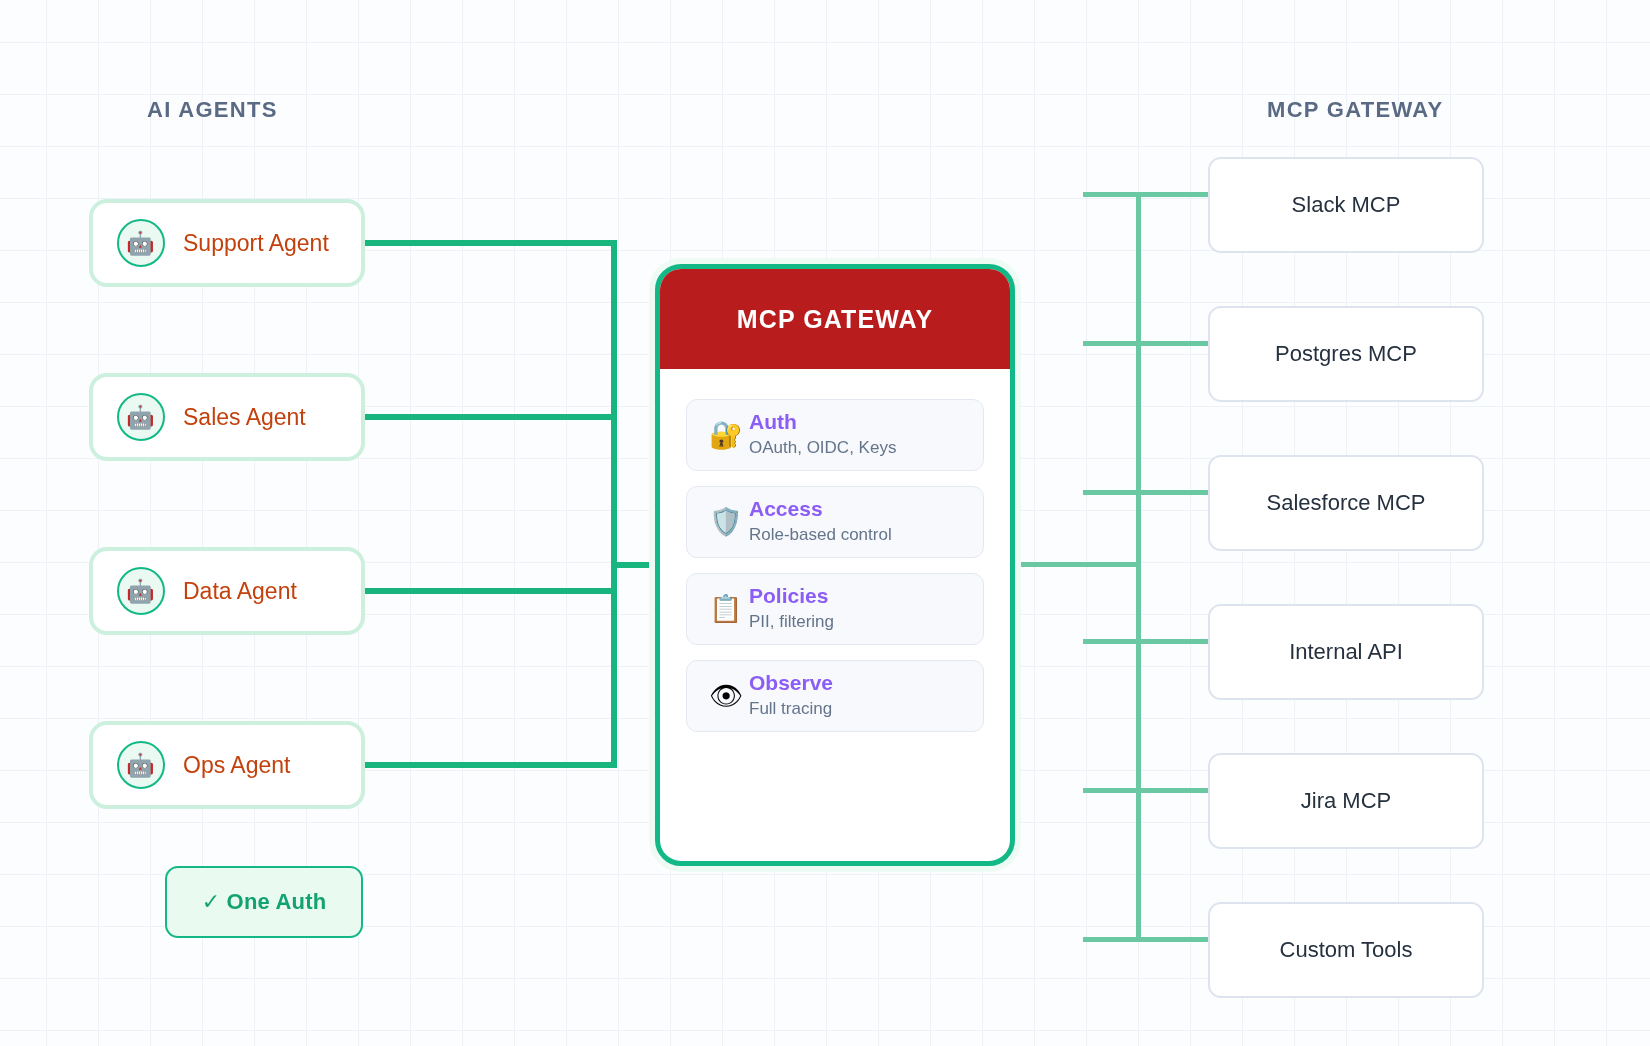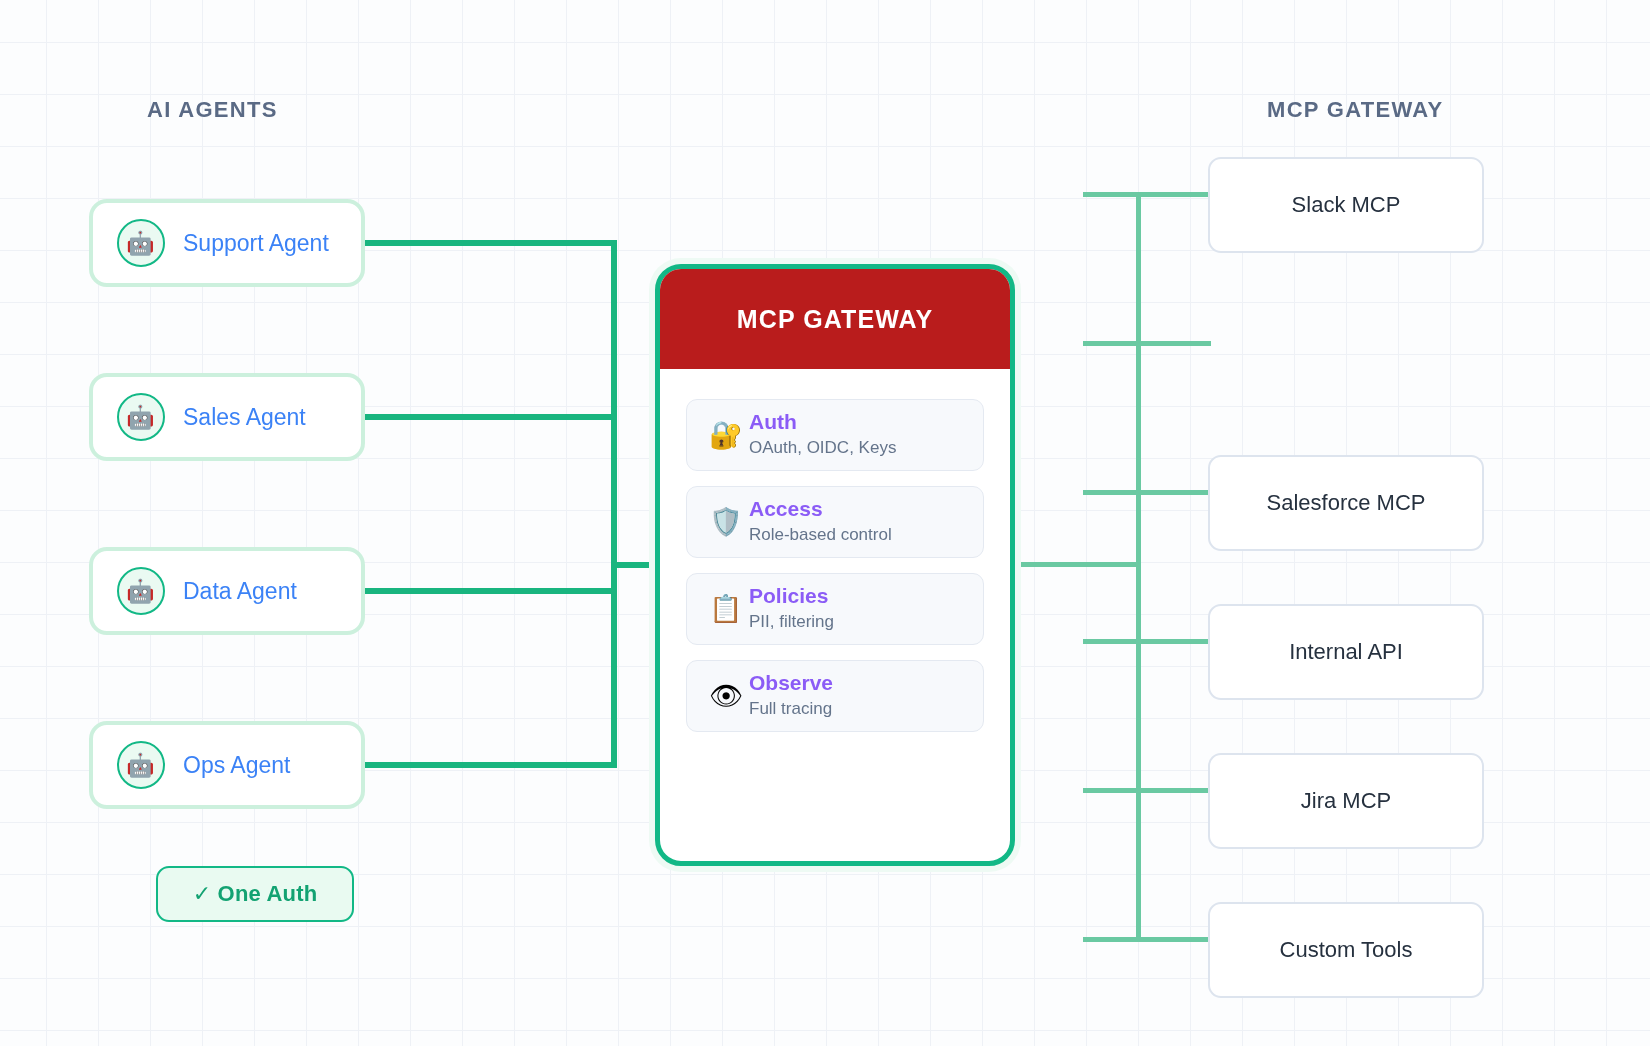--- a/index.html
+++ b/index.html
@@ -50,28 +50,28 @@
     width:44px;height:44px;margin-left:24px;
     border-radius:50%;
     background:#eafaf2;
     border:2.5px solid #12b886;
     display:flex;align-items:center;justify-content:center;
     font-size:23px;line-height:1;
   }
   .agent-label{
     margin-left:18px;
     font-size:23px;
-    color:#3b82f6;
+    color:#c2410c;
   }
 
   
   #one-auth{
     position:absolute;
-    left:156px;top:866px;
-    width:198px;height:56px;
+    left:165px;top:866px;
+    width:198px;height:72px;
     background:#e9faf1;
     border:2.5px solid #12b886;
     border-radius:13px;
     box-sizing:border-box;
     display:flex;align-items:center;justify-content:center;
     font-size:22px;font-weight:bold;color:#13a272;
     letter-spacing:.2px;
     z-index:3;
   }
 
@@ -209,20 +209,23 @@
           <div class="feature-sub">Full tracing</div>
         </div>
       </div>
 
     </div>
   </div>
 
   <div class="server-card" style="top:157px;">
     <span>Slack MCP</span>
   </div>
+  <div class="server-card" style="top:306px;">
+    <span>Postgres MCP</span>
+  </div>
   <div class="server-card" style="top:455px;">
     <span>Salesforce MCP</span>
   </div>
   <div class="server-card" style="top:604px;">
     <span>Internal API</span>
   </div>
   <div class="server-card" style="top:753px;">
     <span>Jira MCP</span>
   </div>
   <div class="server-card" style="top:902px;">

